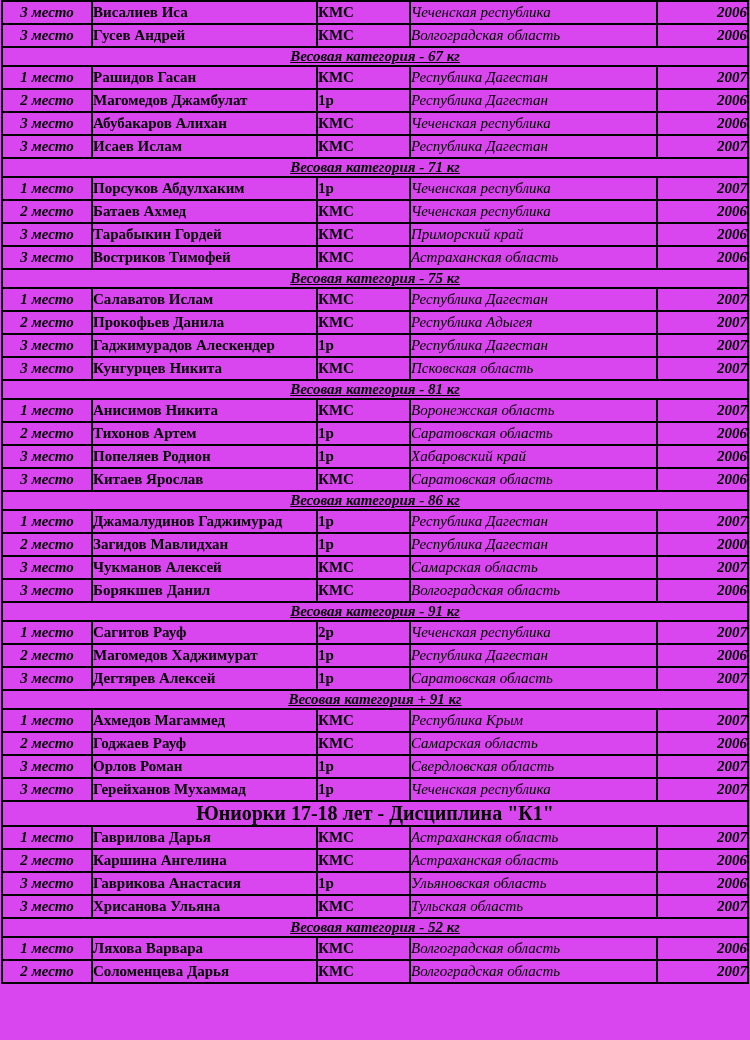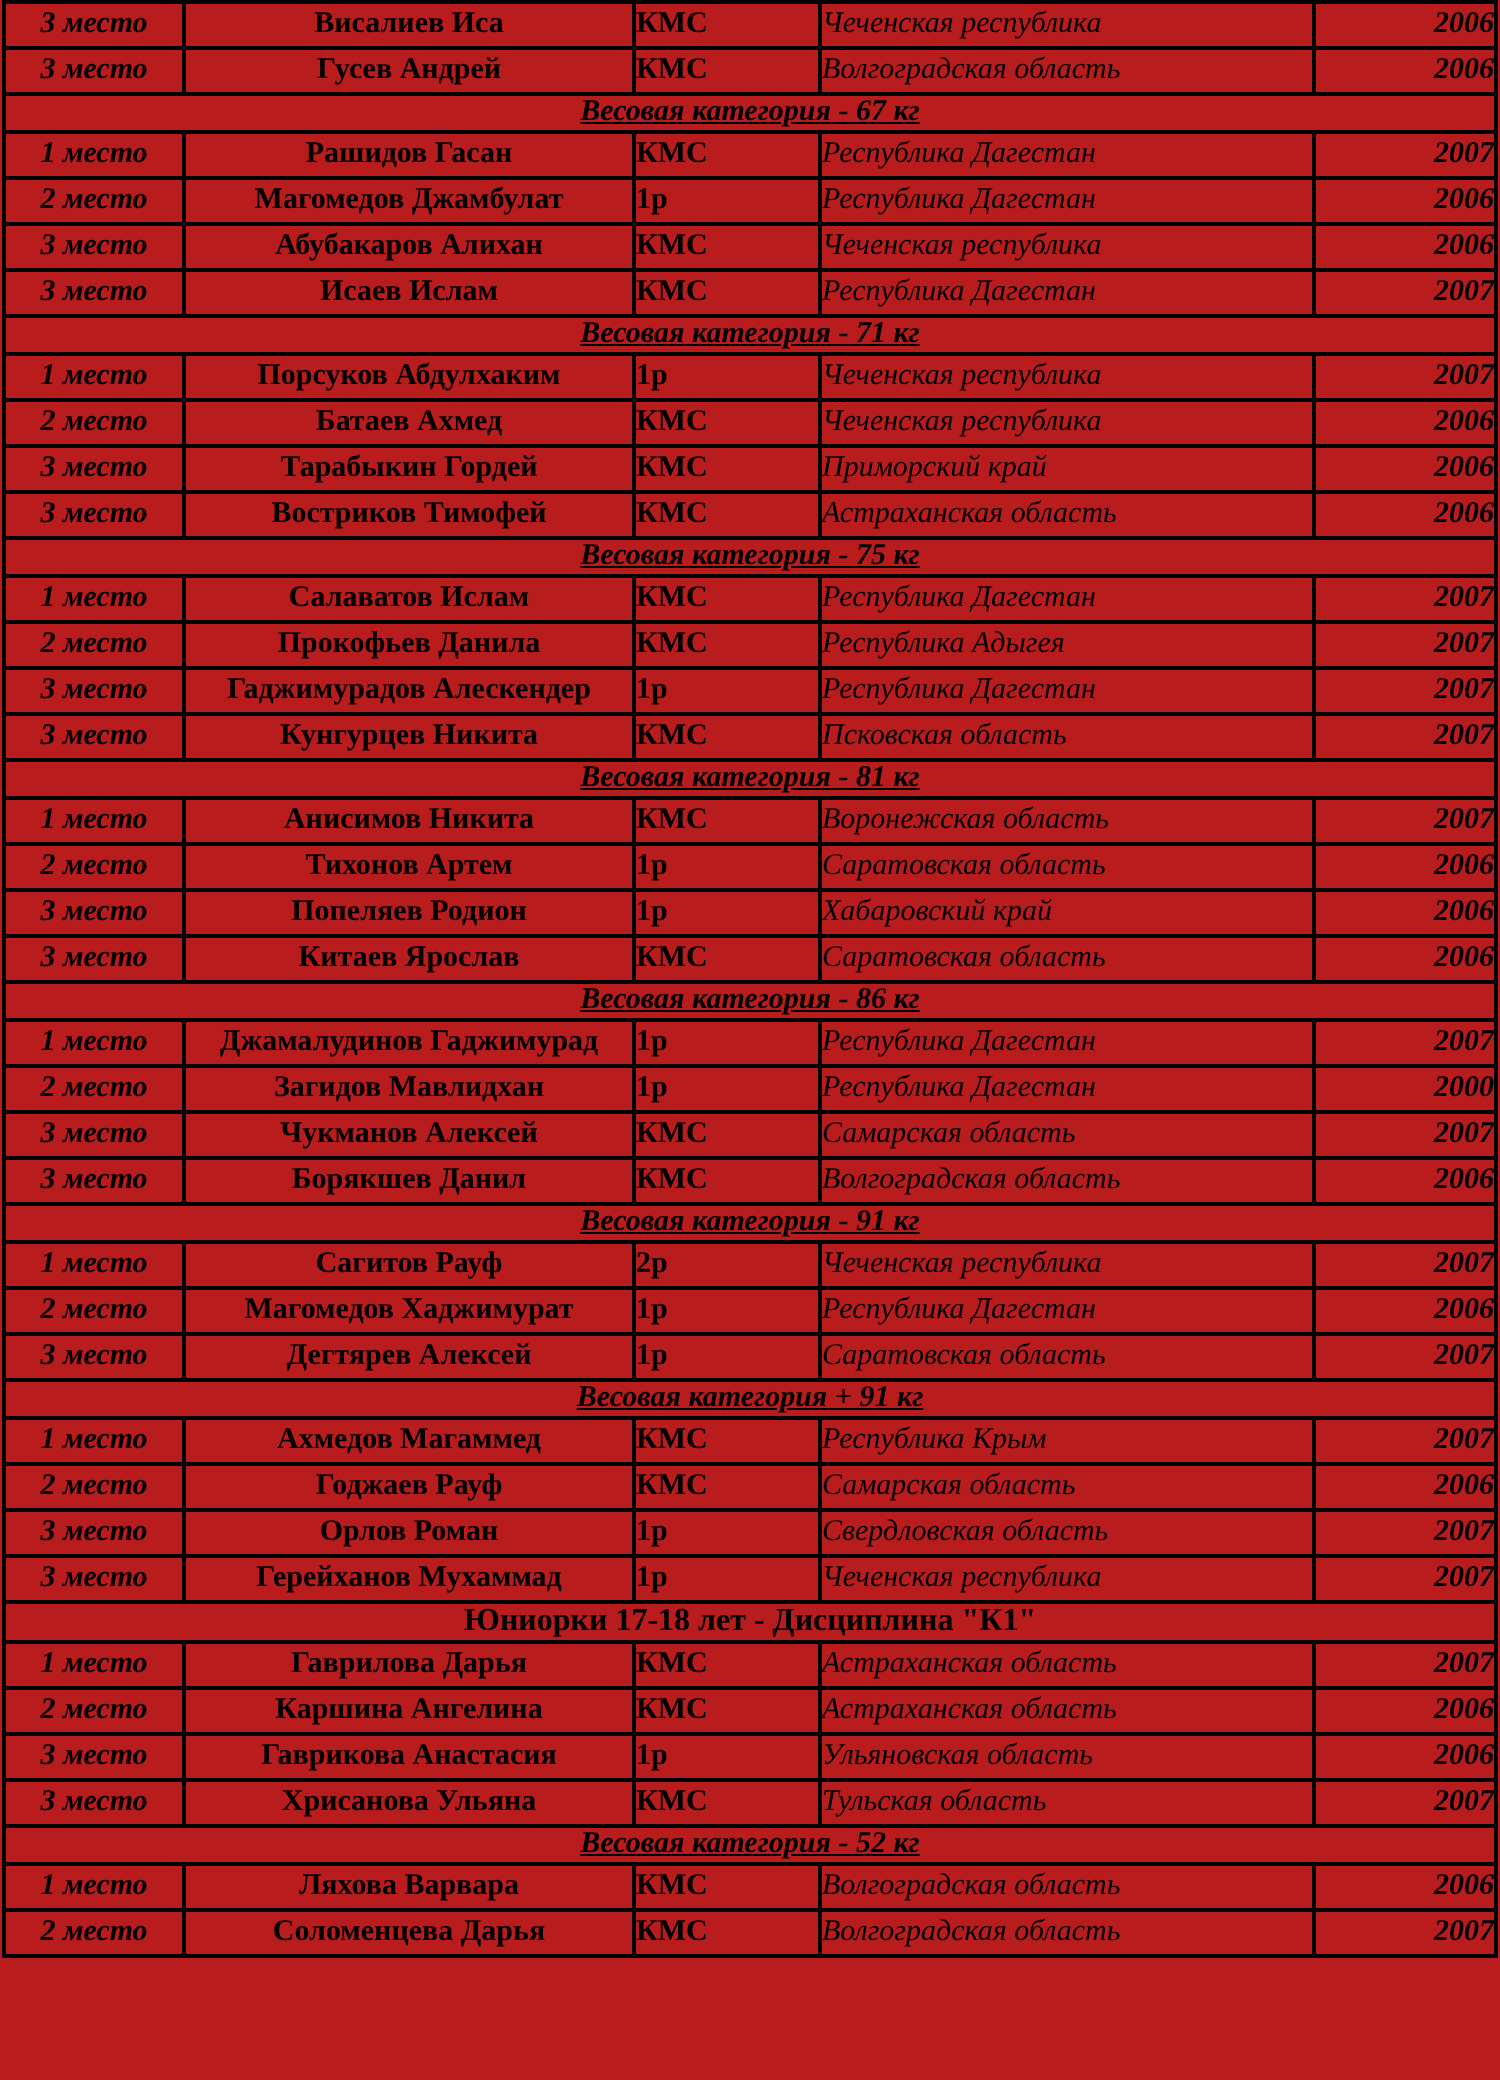--- a/index.html
+++ b/index.html
@@ -5,21 +5,21 @@
   html, body {
     margin: 0;
     padding: 0;
     background: #ffffff;
     width: 750px;
   }
   .page {
     width: 750px;
     height: 1040px;
     overflow: hidden;
-    background: #b91c1c;
+    background: #d946ef;
     font-family: "Liberation Serif", "DejaVu Serif", serif;
     color: #000000;
   }
   table.results {
     border-collapse: collapse;
     table-layout: fixed;
     width: 746px;
     margin-left: 1px;
     margin-top: 0;
   }
@@ -33,21 +33,21 @@
   tr.result td { height: 21px; }
   tr.category td, tr.section td { height: 17px; }
 
   td.place {
     text-align: center;
     font-weight: bold;
     font-style: italic;
     font-size: 15px;
   }
   td.name {
-    text-align: center;
+    text-align: left;
     font-weight: bold;
     font-size: 15px;
     padding-left: 7px;
     padding-right: 2px;
   }
   td.rank {
     text-align: left;
     font-weight: bold;
     font-size: 15px;
     padding-left: 12px;
@@ -71,21 +71,21 @@
     font-weight: bold;
     font-style: italic;
     font-size: 15px;
   }
   tr.category span {
     text-decoration: underline;
   }
   tr.section td {
     text-align: center;
     font-weight: bold;
-    font-size: 16px;
+    font-size: 20px;
   }
 </style>
 </head>
 <body>
 
 <div class="page">
   <table class="results">
     <colgroup>
       <col style="width:90px">
       <col style="width:225px">

